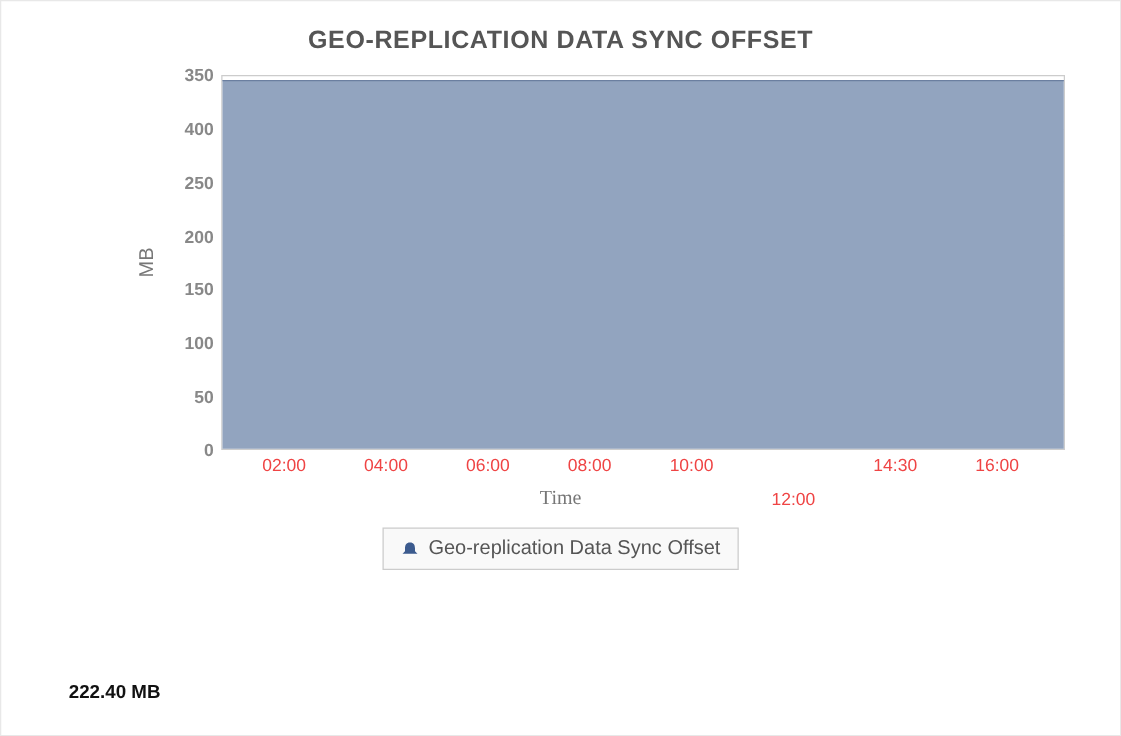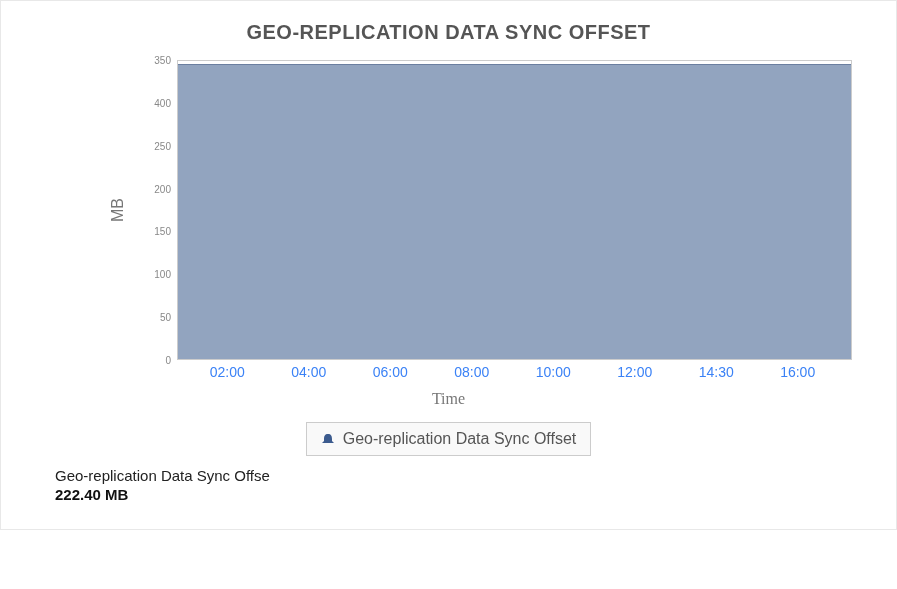--- a/index.html
+++ b/index.html
@@ -5,21 +5,21 @@
   html, body {
     margin: 0;
     padding: 0;
     background: #fff;
     font-family: Arial, Helvetica, sans-serif;
     color: #444;
   }
   .panel {
     box-sizing: border-box;
     width: 897px;
-    height: 530px;
+    height: 589px;
     border: 1px solid #e8e8e8;
     background: #fff;
     padding: 20px 24px 24px 24px;
     position: relative;
   }
   .chart-title {
     text-align: center;
     font-size: 20px;
     font-weight: bold;
     color: #555;
@@ -43,23 +43,24 @@
     padding-right: 4px;
   }
   .yticks {
     position: relative;
     width: 46px;
     box-sizing: border-box;
   }
   .ytick {
     position: absolute;
     right: 6px;
-    font-size: 10px;
+    font-size: 14px;
     color: #888;
     transform: translateY(50%);
+    font-weight: bold;
   }
   .plot-wrap {
     flex: 1;
     position: relative;
     border: 1px solid #ccc;
     background: #fff;
     box-sizing: border-box;
   }
   .hgrid {
     position: absolute;
@@ -82,21 +83,21 @@
   .xaxis-spacer-a { width: 22px; }
   .xaxis-spacer-b { width: 46px; }
   .xticks {
     flex: 1;
     position: relative;
   }
   .xtick {
     position: absolute;
     top: 4px;
     font-size: 14px;
-    color: #3b82f6;
+    color: #ef4444;
     transform: translateX(-50%);
     white-space: nowrap;
   }
   .xlabel {
     text-align: center;
     color: #777;
     font-size: 16px;
     margin-top: 2px;
     margin-bottom: 14px;
     font-family: Liberation Serif, serif;
@@ -166,35 +167,34 @@
 
   <div class="xaxis-row">
     <div class="xaxis-spacer-a"></div>
     <div class="xaxis-spacer-b"></div>
     <div class="xticks" id="xticks">
         <div class="xtick" style="left: 8%;">02:00</div>
         <div class="xtick" style="left: 20%;">04:00</div>
         <div class="xtick" style="left: 32%;">06:00</div>
         <div class="xtick" style="left: 44%;">08:00</div>
         <div class="xtick" style="left: 56%;">10:00</div>
-        <div class="xtick" style="left: 68%;">12:00</div>
+        <div class="xtick" style="left: 68%; margin-top: 27px;">12:00</div>
         <div class="xtick" style="left: 80%;">14:30</div>
         <div class="xtick" style="left: 92%;">16:00</div>
       </div>
   </div>
 
   <div class="xlabel">Time</div>
 
   <div class="legend-row">
     <span class="legend">
       <svg width="14" height="12" viewBox="0 0 14 12">
         <path d="M7 1 C4 1 3 3 3 6 L3 8 L1 10 L13 10 L11 8 L11 6 C11 3 10 1 7 1 Z" fill="#3c5b8e"></path>
       </svg>
       <span>Geo-replication Data Sync Offset</span>
     </span>
   </div>
 
   <div class="footer">
-    <div class="footer-label">Geo-replication Data Sync Offse</div>
     <div class="footer-value">222.40 MB</div>
   </div>
 
 </div>
 
 </body></html>

